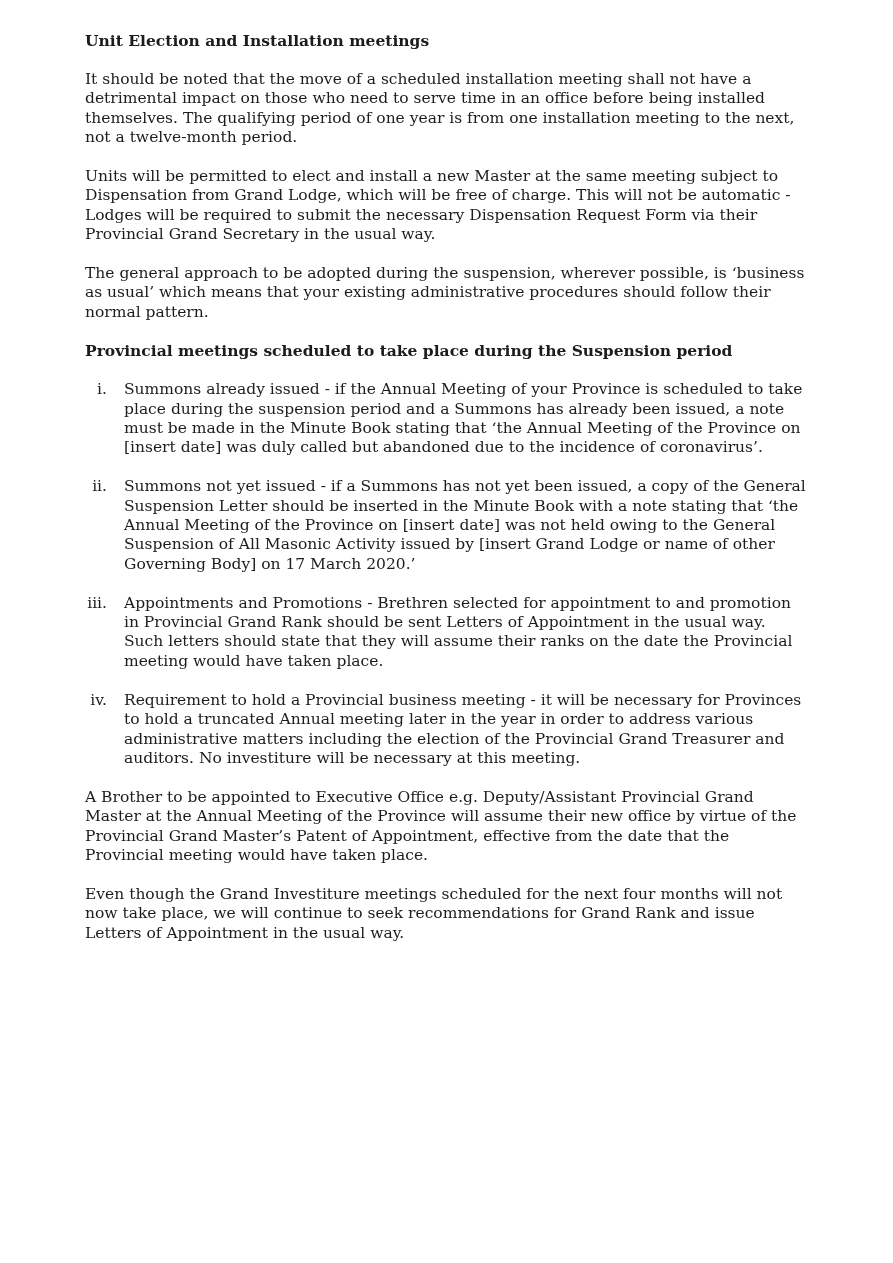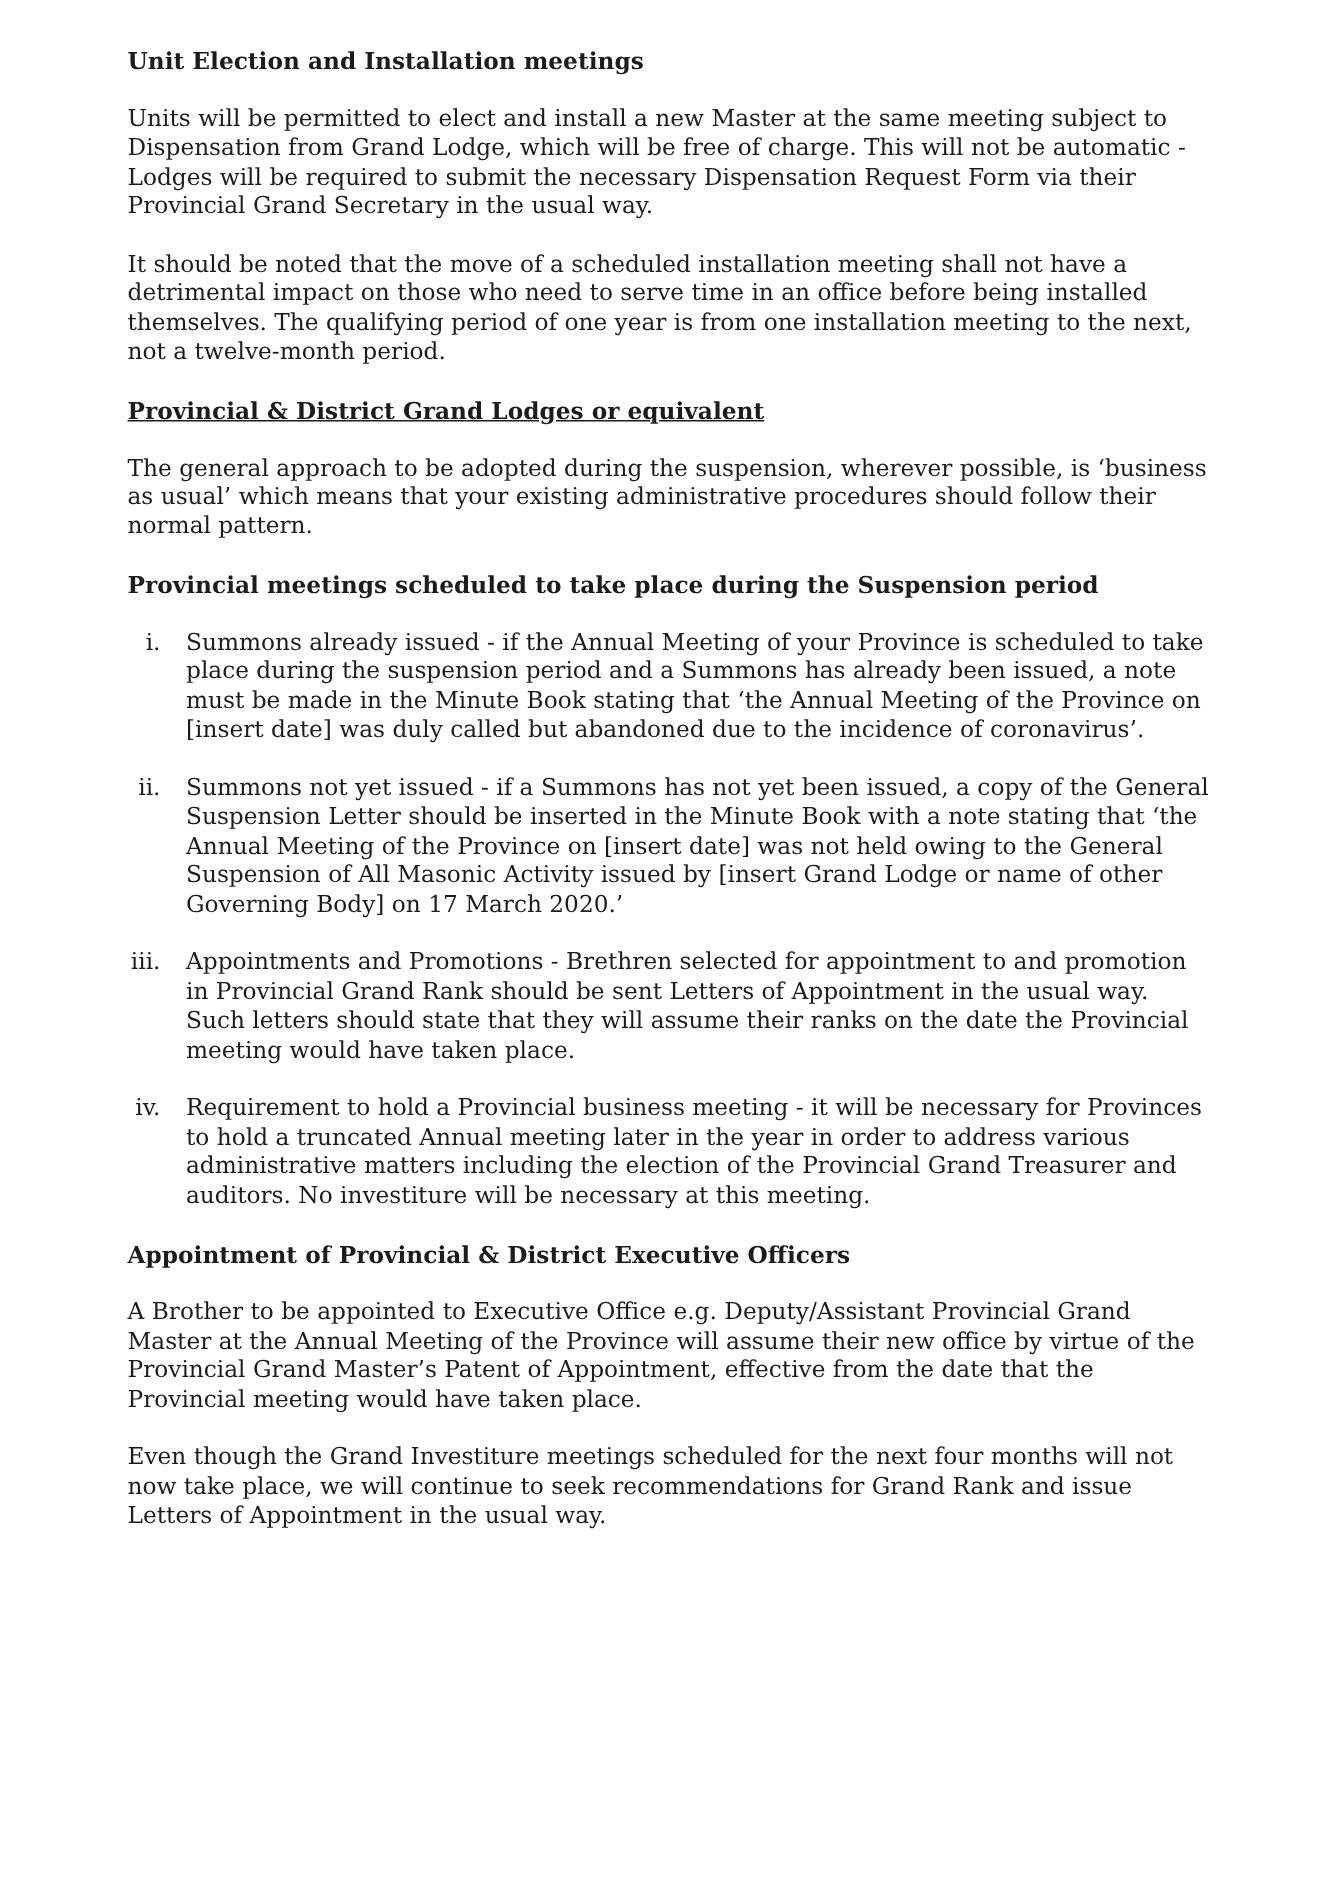--- a/index.html
+++ b/index.html
@@ -50,27 +50,25 @@
     text-align: right;
   }
   .run.italic {
   }
 </style>
 </head>
 <body>
 
 <div class="page">
     <div class="heading">Unit Election and Installation meetings</div>
+    <p class="para"><span class="run">It should be noted that the move of a scheduled installation meeting shall not have a detrimental impact on those who need to serve time in an office before being installed themselves. The qualifying period of one year is from one installation meeting to the next, not a twelve-month period.</span></p>
     <p class="para"><span class="run">Units will be permitted to elect and install a new Master at the same meeting subject to Dispensation from Grand Lodge, which will be free of charge. This will not be automatic - Lodges will be required to submit the necessary Dispensation Request Form via their Provincial Grand Secretary in the usual way.</span></p>
-    <p class="para"><span class="run">It should be noted that the move of a scheduled installation meeting shall not have a detrimental impact on those who need to serve time in an office before being installed themselves. The qualifying period of one year is from one installation meeting to the next, not a twelve-month period.</span></p>
-    <div class="heading underline">Provincial &amp; District Grand Lodges or equivalent</div>
     <p class="para"><span class="run">The general approach to be adopted during the suspension, wherever possible, is ‘business as usual’ which means that your existing administrative procedures should follow their normal pattern.</span></p>
     <div class="heading">Provincial meetings scheduled to take place during the Suspension period</div>
     <div class="list">
       <div class="list-item"><span class="marker">i.</span><span class="item-body"><span class="run italic">Summons already issued</span><span class="run"> - if the Annual Meeting of your Province is scheduled to take place during the suspension period and a Summons has already been issued, a note must be made in the Minute Book stating that </span><span class="run italic">‘the Annual Meeting of the Province on [insert date] was duly called but abandoned due to the incidence of coronavirus’</span><span class="run">.</span></span></div>
       <div class="list-item"><span class="marker">ii.</span><span class="item-body"><span class="run italic">Summons not yet issued</span><span class="run"> - if a Summons has not yet been issued, a copy of the General Suspension Letter should be inserted in the Minute Book with a note stating that </span><span class="run italic">‘the Annual Meeting of the Province on [insert date] was not held owing to the General Suspension of All Masonic Activity issued by [insert Grand Lodge or name of other Governing Body] on 17 March 2020.’</span></span></div>
       <div class="list-item"><span class="marker">iii.</span><span class="item-body"><span class="run italic">Appointments and Promotions</span><span class="run"> - Brethren selected for appointment to and promotion in Provincial Grand Rank should be sent Letters of Appointment in the usual way. Such letters should state that they will assume their ranks on the date the Provincial meeting would have taken place.</span></span></div>
       <div class="list-item"><span class="marker">iv.</span><span class="item-body"><span class="run italic">Requirement to hold a Provincial business meeting</span><span class="run"> - it will be necessary for Provinces to hold a truncated Annual meeting later in the year in order to address various administrative matters including the election of the Provincial Grand Treasurer and auditors. No investiture will be necessary at this meeting.</span></span></div>
     </div>
-    <div class="heading">Appointment of Provincial &amp; District Executive Officers</div>
     <p class="para"><span class="run">A Brother to be appointed to Executive Office e.g. Deputy/Assistant Provincial Grand Master at the Annual Meeting of the Province will assume their new office by virtue of the Provincial Grand Master’s Patent of Appointment, effective from the date that the Provincial meeting would have taken place.</span></p>
     <p class="para"><span class="run">Even though the Grand Investiture meetings scheduled for the next four months will not now take place, we will continue to seek recommendations for Grand Rank and issue Letters of Appointment in the usual way.</span></p>
   </div>
 
 </body></html>

